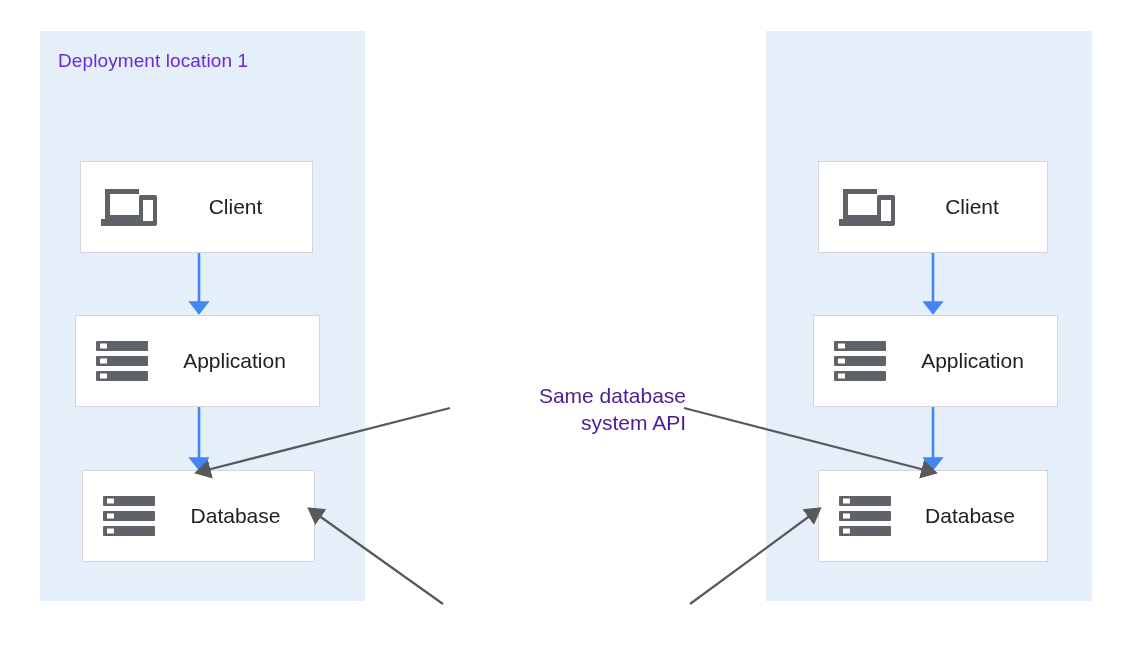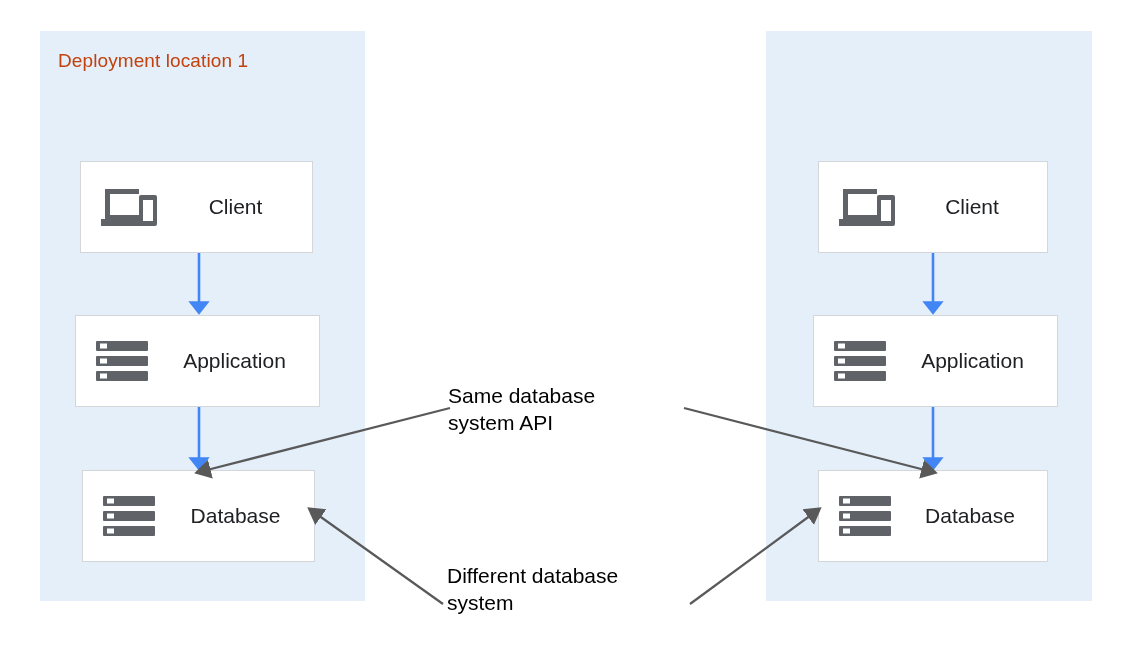--- a/index.html
+++ b/index.html
@@ -17,21 +17,21 @@
     background: #ffffff;
     overflow: hidden;
   }
   .zone {
     position: absolute;
     background: #e4effa;
   }
   .zone-label {
     position: absolute;
     font-size: 19px;
-    color: #c2410c;
+    color: #6d28d9;
     letter-spacing: 0.1px;
     white-space: nowrap;
   }
   .node {
     position: absolute;
     background: #ffffff;
     border: 1px solid #d4d6d9;
     box-sizing: border-box;
     display: flex;
     flex-direction: row;
@@ -57,22 +57,22 @@
     position: absolute;
     left: 0;
     top: 0;
     width: 1132px;
     height: 662px;
     pointer-events: none;
   }
   .anno {
     position: absolute;
     font-size: 21px;
-    color: #000000;
-    text-align: left;
+    color: #4c1d95;
+    text-align: right;
     line-height: 1.30;
     white-space: pre-line;
   }
 </style>
 </head>
 <body>
 
 <div id="canvas">
 
   <div class="zone" style="left:40px; top:31px; width:325px; height:570px;"></div>
@@ -179,16 +179,14 @@
     <line x1="450" y1="408" x2="207" y2="470" stroke="#595959" stroke-width="2.2" marker-end="url(#gray-arrow)"></line>
     <line x1="684" y1="408" x2="925" y2="470" stroke="#595959" stroke-width="2.2" marker-end="url(#gray-arrow)"></line>
 
     <line x1="443" y1="604" x2="318" y2="515" stroke="#595959" stroke-width="2.2" marker-end="url(#gray-arrow)"></line>
     <line x1="690" y1="604" x2="811" y2="515" stroke="#595959" stroke-width="2.2" marker-end="url(#gray-arrow)"></line>
   </svg>
 
   <div class="anno" style="left:448px; top:382px; width:238px;">Same database
 system API</div>
 
-  <div class="anno" style="left:447px; top:562px; width:238px;">Different database
-system</div>
 
 </div>
 
 </body></html>

